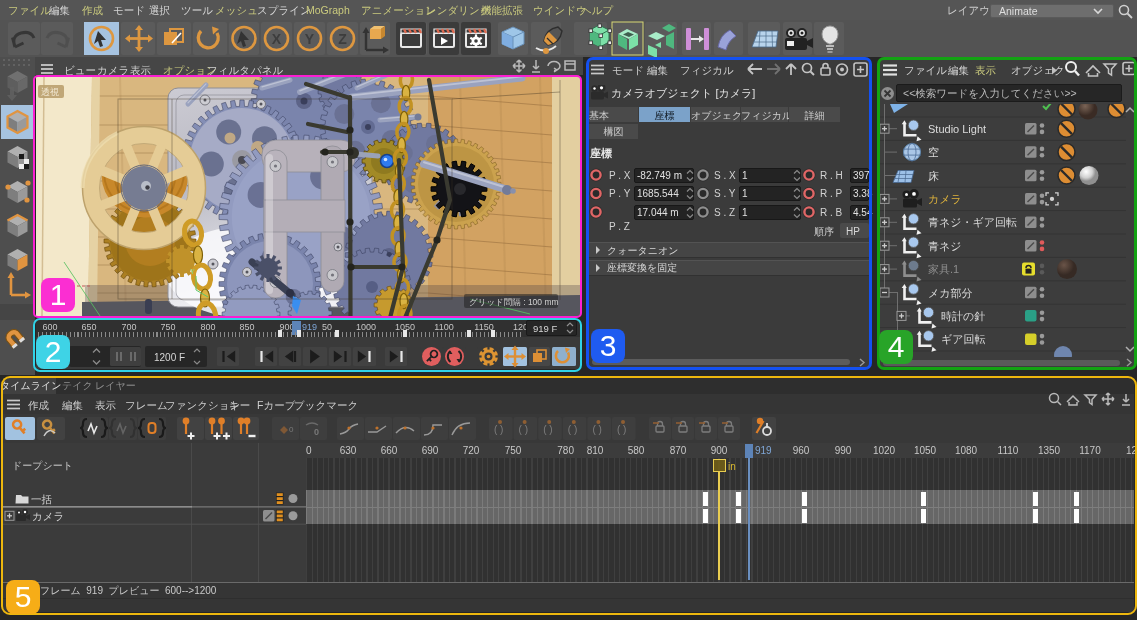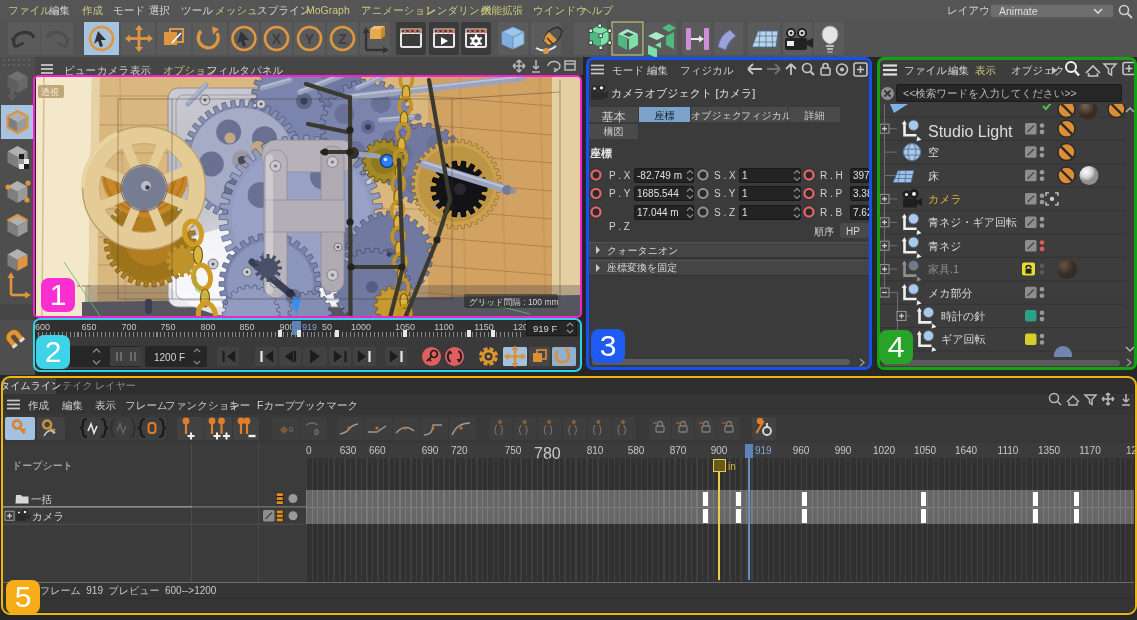--- a/index.html
+++ b/index.html
@@ -529,28 +529,28 @@
 <line x1="560" y1="80" x2="560" y2="300"></line>
 <line x1="452" y1="99" x2="560" y2="92"></line>
 </g>
 <rect x="38" y="85" width="26" height="13" rx="2" fill="rgba(186,160,110,0.9)"></rect>
 <text x="41" y="95" font-size="9" fill="#f2e9d4" font-family="Liberation Sans">透視</text>
 <rect x="464" y="294" width="94" height="14" rx="2" fill="rgba(35,35,35,0.55)"></rect>
 <text x="469" y="304.5" font-size="8.5" fill="#d2d2d2" font-family="Liberation Sans">グリッド間隔 : 100 mm</text>
 </svg>
 <div class="ab" style="left:36px;top:320px;width:544px;height:49px;background:#3a3a3a"></div>
 <div class="ab" style="left:36px;top:320px;width:544px;height:17px;background:#303030"></div>
-<div class="ab t" style="left:50px;top:323px;width:30px;margin-left:-15px;font-size:9px;color:#c6c6c6">600</div>
+<div class="ab t" style="left:50px;top:323px;width:30px;margin-left:-15px;text-align:center;font-size:9px;color:#c6c6c6">600</div>
 <div class="ab t" style="left:89px;top:323px;width:30px;margin-left:-15px;text-align:center;font-size:9px;color:#c6c6c6">650</div>
 <div class="ab t" style="left:129px;top:323px;width:30px;margin-left:-15px;text-align:center;font-size:9px;color:#c6c6c6">700</div>
 <div class="ab t" style="left:168px;top:323px;width:30px;margin-left:-15px;text-align:center;font-size:9px;color:#c6c6c6">750</div>
 <div class="ab t" style="left:208px;top:323px;width:30px;margin-left:-15px;text-align:center;font-size:9px;color:#c6c6c6">800</div>
 <div class="ab t" style="left:247px;top:323px;width:30px;margin-left:-15px;text-align:center;font-size:9px;color:#c6c6c6">850</div>
 <div class="ab t" style="left:287px;top:323px;width:30px;margin-left:-15px;text-align:center;font-size:9px;color:#c6c6c6">900</div>
-<div class="ab t" style="left:366px;top:323px;width:30px;margin-left:-15px;text-align:left;font-size:9px;color:#c6c6c6">1000</div>
+<div class="ab t" style="left:366px;top:323px;width:30px;margin-left:-15px;text-align:center;font-size:9px;color:#c6c6c6">1000</div>
 <div class="ab t" style="left:405px;top:323px;width:30px;margin-left:-15px;text-align:center;font-size:9px;color:#c6c6c6">1050</div>
 <div class="ab t" style="left:444px;top:323px;width:30px;margin-left:-15px;text-align:center;font-size:9px;color:#c6c6c6">1100</div>
 <div class="ab t" style="left:484px;top:323px;width:30px;margin-left:-15px;text-align:center;font-size:9px;color:#c6c6c6">1150</div>
 <div class="ab t" style="left:523px;top:323px;width:30px;margin-left:-15px;text-align:center;font-size:9px;color:#c6c6c6">1200</div>
 <div class="ab" style="left:292px;top:321px;width:9px;height:14px;background:#5d84b8"></div>
 <div class="ab t" style="left:302px;top:323px;font-size:9px;color:#7fa6d6">919</div>
 <div class="ab t" style="left:322px;top:323px;font-size:9px;color:#c6c6c6">50</div>
 <div class="ab" style="left:38px;top:332px;width:486px;height:5px;background:repeating-linear-gradient(90deg,#8a8a8a 0,#8a8a8a 1px,transparent 1px,transparent 3.95px)"></div>
 <div class="ab" style="left:278px;top:330px;width:4px;height:7px;background:#e8e8e8"></div>
 <div class="ab" style="left:297px;top:330px;width:4px;height:7px;background:#e8e8e8"></div>
@@ -664,21 +664,21 @@
 <svg style="left:590px;top:85px" width="18" height="15" viewBox="0 0 18 15">
     <circle cx="4.5" cy="3.5" r="3.2" fill="#2b2b2b"></circle>
     <circle cx="11.5" cy="2.8" r="4" fill="#2b2b2b"></circle>
     <circle cx="4.5" cy="3.5" r="1.2" fill="#fff"></circle>
     <circle cx="11.5" cy="2.8" r="1.6" fill="#fff"></circle>
     <rect x="1" y="6.5" width="13" height="8" rx="1.5" fill="#2b2b2b"></rect>
     <path d="M14,8.5 l4,-2 0,7 -4,-2 Z" fill="#2b2b2b"></path>
   </svg>
 <div class="ab t" style="left:611px;top:88px;font-size:11px;color:#e2e2e2">カメラオブジェクト [カメラ]</div>
 <div class="ab" style="left:589px;top:107px;width:49px;height:15px;background:#4a4a4a"></div>
-<div class="ab t" style="left:589px;top:110.5px;width:49px;text-align:center;font-size:12px;color:#cfcfcf">基本</div>
+<div class="ab t" style="left:589px;top:110.5px;width:49px;text-align:left;font-size:10px;color:#cfcfcf">基本</div>
 <div class="ab" style="left:639px;top:107px;width:51px;height:15px;background:#7ba2c9"></div>
 <div class="ab t" style="left:639px;top:110.5px;width:51px;text-align:center;font-size:10px;color:#0e161e">座標</div>
 <div class="ab" style="left:691px;top:107px;width:49px;height:15px;background:#4a4a4a"></div>
 <div class="ab t" style="left:691px;top:110.5px;width:49px;text-align:center;font-size:10px;color:#cfcfcf">オブジェクト</div>
 <div class="ab" style="left:741px;top:107px;width:47px;height:15px;background:#4a4a4a"></div>
 <div class="ab t" style="left:741px;top:110.5px;width:47px;text-align:center;font-size:10px;color:#cfcfcf">フィジカル</div>
 <div class="ab" style="left:789px;top:107px;width:51px;height:15px;background:#4a4a4a"></div>
 <div class="ab t" style="left:789px;top:110.5px;width:51px;text-align:center;font-size:10px;color:#cfcfcf">詳細</div>
 <div class="ab" style="left:589px;top:123.5px;width:49px;height:15px;background:#4a4a4a"></div>
 <div class="ab t" style="left:589px;top:127px;width:49px;text-align:center;font-size:10px;color:#cfcfcf">構図</div>
@@ -734,21 +734,21 @@
     <path d="M1,4.5 l3,-3 3,3 M1,8.5 l3,3 3,-3" stroke="#8a8a8a" stroke-width="1.2" fill="none"></path>
   </svg>
 <div class="ab t" style="left:609px;top:222px;font-size:10px;color:#d2d2d2">P . Z</div>
 <div class="ab t" style="left:714px;top:207.5px;font-size:10px;color:#d2d2d2">S . Z</div>
 <div class="ab t" style="left:820px;top:207.5px;font-size:10px;color:#d2d2d2">R . B</div>
 <div class="ab" style="left:634px;top:204.5px;width:60px;height:15px;background:#232323;border:1px solid #181818;border-radius:2px;overflow:hidden"></div>
 <div class="ab t" style="left:637px;top:207.5px;font-size:10px;color:#e0e0e0">17.044 m</div>
 <div class="ab" style="left:739px;top:204.5px;width:62px;height:15px;background:#232323;border:1px solid #181818;border-radius:2px;overflow:hidden"></div>
 <div class="ab t" style="left:742px;top:207.5px;font-size:10px;color:#e0e0e0">1</div>
 <div class="ab" style="left:850px;top:204.5px;width:19px;height:15px;background:#232323;border:1px solid #181818;border-radius:2px;overflow:hidden"></div>
-<div class="ab t" style="left:853px;top:207.5px;font-size:10px;color:#e0e0e0">7.62</div>
+<div class="ab t" style="left:853px;top:207.5px;font-size:10px;color:#e0e0e0">4.54</div>
 <svg style="left:686px;top:205.5px" width="8" height="13" viewBox="0 0 8 13">
     <path d="M1,4.5 l3,-3 3,3 M1,8.5 l3,3 3,-3" stroke="#8a8a8a" stroke-width="1.2" fill="none"></path>
   </svg>
 <svg style="left:793px;top:205.5px" width="8" height="13" viewBox="0 0 8 13">
     <path d="M1,4.5 l3,-3 3,3 M1,8.5 l3,3 3,-3" stroke="#8a8a8a" stroke-width="1.2" fill="none"></path>
   </svg>
 <div class="ab t" style="left:814px;top:226.5px;font-size:10px;color:#d2d2d2">順序</div>
 <div class="ab" style="left:840px;top:223px;width:29px;height:15px;background:#4a4a4a;border-radius:2px"></div>
 <div class="ab t" style="left:846px;top:226.5px;font-size:10px;color:#d8d8d8">HP</div>
 <div class="ab" style="left:589px;top:242.0px;width:280px;height:16px;background:#454545;border-top:1px solid #535353;border-bottom:1px solid #313131"></div>
@@ -819,21 +819,21 @@
     <rect x="880.0" y="124.2" width="9" height="9" fill="#3d3d3d" stroke="#9a9a9a" stroke-width="1"></rect>
     <line x1="882.0" y1="128.7" x2="887.0" y2="128.7" stroke="#ccc" stroke-width="1.3"></line>
     <line x1="884.5" y1="126.2" x2="884.5" y2="131.2" stroke="#ccc" stroke-width="1.3"></line>
     <g opacity="1">
       <path d="M904.5,123.2 v12 h12" stroke="#f0f0f0" stroke-width="2.6" fill="none"></path>
       <path d="M904.5,120.2 l-2.8,4 5,0 Z" fill="#f0f0f0"></path>
       <path d="M917.5,136.2 l-1,5 5,-1.5 Z" fill="#f0f0f0"></path>
       <circle cx="913.5" cy="125.2" r="5.2" fill="#a8c8ee" stroke="#555" stroke-width="0.8"></circle>
     </g>
 </svg>
-<div class="ab t" style="left:928px;top:123.7px;font-size:16px;color:#dcdcdc">Studio Light</div>
+<div class="ab t" style="left:928px;top:123.7px;font-size:11px;color:#dcdcdc">Studio Light</div>
 <svg style="left:880px;top:104px" width="254" height="253" viewBox="880 104 254 253">
 <rect x="1025.0" y="122.9" width="11.5" height="11.5" rx="1.5" fill="#8e8e8e" opacity="1"></rect>
     <line x1="1027.5" y1="131.9" x2="1034.0" y2="125.5" stroke="#4a4a4a" stroke-width="1.4"></line>
     <circle cx="1042.0" cy="125.5" r="2.3" fill="#9a9a9a"></circle>
     <circle cx="1042.0" cy="131.9" r="2.3" fill="#9a9a9a"></circle>
 <line x1="884.5" y1="152.1" x2="897" y2="152.1" stroke="#6f6f6f" stroke-width="1"></line>
     <circle cx="912.0" cy="152.1" r="8.5" fill="#aac6e6" stroke="#6088b0" stroke-width="1"></circle>
     <ellipse cx="912.0" cy="152.1" rx="4" ry="9" fill="none" stroke="#4a6a94" stroke-width="0.8"></ellipse>
     <line x1="903.0" y1="149.1" x2="921.0" y2="149.1" stroke="#4a6a94" stroke-width="0.8"></line>
     <line x1="903.0" y1="155.1" x2="921.0" y2="155.1" stroke="#4a6a94" stroke-width="0.8"></line>
@@ -1189,34 +1189,34 @@
     </g>
 </svg>
 <div class="ab" style="left:3px;top:443px;width:303px;height:139px;background:#3b3b3b"></div>
 <div class="ab t" style="left:12px;top:461px;font-size:10px;color:#c6c6c6">ドープシート</div>
 <div class="ab" style="left:191px;top:443px;width:1px;height:139px;background:#4a4a4a"></div>
 <div class="ab" style="left:258px;top:443px;width:1px;height:139px;background:#4a4a4a"></div>
 <div class="ab" style="left:306px;top:443px;width:828px;height:139px;background:#313131"></div>
 <div class="ab" style="left:306px;top:443px;width:828px;height:15px;background:#3c3c3c"></div>
 <div class="ab t" style="left:306px;top:446px;font-size:10px;color:#c8c8c8">0</div>
 <div class="ab t" style="left:348px;top:446px;width:40px;margin-left:-20px;text-align:center;font-size:10px;color:#c8c8c8">630</div>
-<div class="ab t" style="left:389px;top:446px;width:40px;margin-left:-20px;font-size:10px;color:#c8c8c8">660</div>
+<div class="ab t" style="left:389px;top:446px;width:40px;margin-left:-20px;text-align:center;font-size:10px;color:#c8c8c8">660</div>
 <div class="ab t" style="left:430px;top:446px;width:40px;margin-left:-20px;text-align:center;font-size:10px;color:#c8c8c8">690</div>
-<div class="ab t" style="left:471px;top:446px;width:40px;margin-left:-20px;font-size:10px;color:#c8c8c8">720</div>
+<div class="ab t" style="left:471px;top:446px;width:40px;margin-left:-20px;text-align:center;font-size:10px;color:#c8c8c8">720</div>
 <div class="ab t" style="left:513px;top:446px;width:40px;margin-left:-20px;text-align:center;font-size:10px;color:#c8c8c8">750</div>
-<div class="ab t" style="left:554px;top:446px;width:40px;margin-left:-20px;text-align:left;font-size:16px;color:#c8c8c8">780</div>
+<div class="ab t" style="left:554px;top:446px;width:40px;margin-left:-20px;text-align:right;font-size:10px;color:#c8c8c8">780</div>
 <div class="ab t" style="left:595px;top:446px;width:40px;margin-left:-20px;text-align:center;font-size:10px;color:#c8c8c8">810</div>
 <div class="ab t" style="left:636px;top:446px;width:40px;margin-left:-20px;text-align:center;font-size:10px;color:#c8c8c8">580</div>
 <div class="ab t" style="left:678px;top:446px;width:40px;margin-left:-20px;text-align:center;font-size:10px;color:#c8c8c8">870</div>
 <div class="ab t" style="left:719px;top:446px;width:40px;margin-left:-20px;text-align:center;font-size:10px;color:#c8c8c8">900</div>
 <div class="ab t" style="left:801px;top:446px;width:40px;margin-left:-20px;text-align:center;font-size:10px;color:#c8c8c8">960</div>
 <div class="ab t" style="left:843px;top:446px;width:40px;margin-left:-20px;text-align:center;font-size:10px;color:#c8c8c8">990</div>
 <div class="ab t" style="left:884px;top:446px;width:40px;margin-left:-20px;text-align:center;font-size:10px;color:#c8c8c8">1020</div>
 <div class="ab t" style="left:925px;top:446px;width:40px;margin-left:-20px;text-align:center;font-size:10px;color:#c8c8c8">1050</div>
-<div class="ab t" style="left:966px;top:446px;width:40px;margin-left:-20px;text-align:center;font-size:10px;color:#c8c8c8">1640</div>
+<div class="ab t" style="left:966px;top:446px;width:40px;margin-left:-20px;text-align:center;font-size:10px;color:#c8c8c8">1080</div>
 <div class="ab t" style="left:1008px;top:446px;width:40px;margin-left:-20px;text-align:center;font-size:10px;color:#c8c8c8">1110</div>
 <div class="ab t" style="left:1049px;top:446px;width:40px;margin-left:-20px;text-align:center;font-size:10px;color:#c8c8c8">1350</div>
 <div class="ab t" style="left:1090px;top:446px;width:40px;margin-left:-20px;text-align:center;font-size:10px;color:#c8c8c8">1170</div>
 <div class="ab t" style="left:1126px;top:446px;font-size:10px;color:#c8c8c8">120</div>
 <div class="ab" style="left:306px;top:458px;width:828px;height:124px;background:repeating-linear-gradient(90deg,#3f3f3f 0,#3f3f3f 1px,transparent 1px,transparent 5.5px)"></div>
 <div class="ab" style="left:306px;top:490px;width:828px;height:34px;background:#676767"></div>
 <div class="ab" style="left:306px;top:490px;width:828px;height:34px;background:repeating-linear-gradient(90deg,#7b7b7b 0,#7b7b7b 1px,transparent 1px,transparent 5.5px)"></div>
 <div class="ab" style="left:306px;top:506.5px;width:828px;height:1px;background:#7e7e7e"></div>
 <div class="ab" style="left:702.6px;top:491.5px;width:5px;height:14px;background:#fff"></div>
 <div class="ab" style="left:702.6px;top:508.5px;width:5px;height:14.5px;background:#fff"></div>

